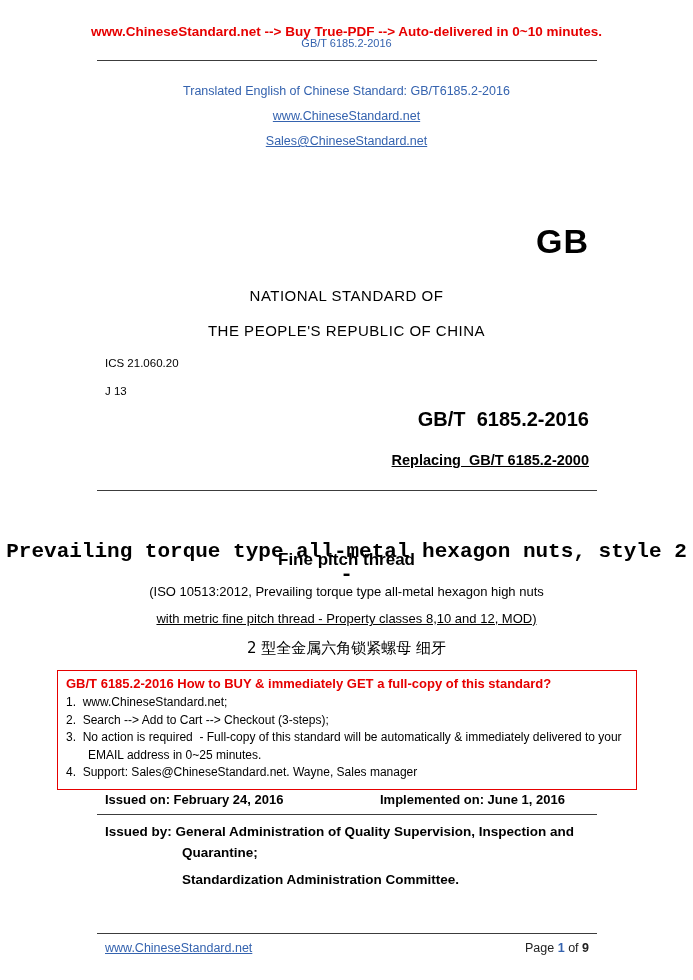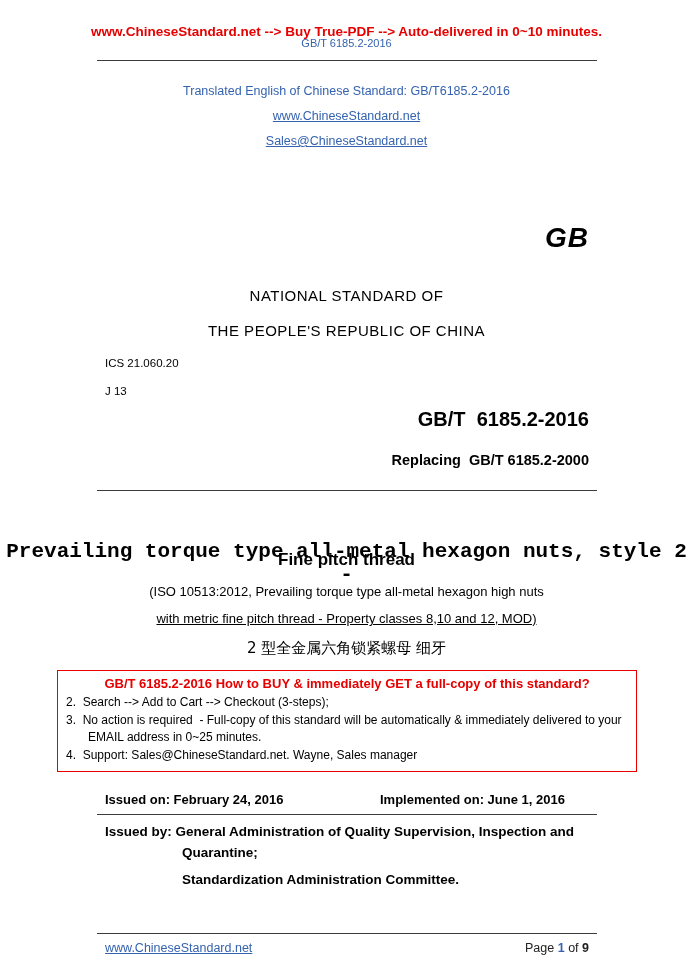--- a/index.html
+++ b/index.html
@@ -40,42 +40,42 @@
     top: 37px;
     color: var(--blue);
     font-size: 11px;
   }
   .translated { top: 84px; color: var(--blue); font-size: 12.5px; }
   .site-link-top { top: 109px; font-size: 12.5px; }
   .email-link-top { top: 134px; font-size: 12.5px; }
   .gb-logo {
     top: 222px;
     right: 104px;
-    font-size: 28px;
+    font-size: 34px;
     font-weight: bold;
     letter-spacing: 1px;
-    font-style: italic;
   }
   .national-1 { top: 287px; font-size: 15px; letter-spacing: 0.5px; }
   .national-2 { top: 322px; font-size: 15px; letter-spacing: 0.5px; }
   .ics { top: 357px; left: 105px; font-size: 11.5px; }
   .jclass { top: 385px; left: 105px; font-size: 11.5px; }
   .std-code {
     top: 408px;
     right: 104px;
     font-size: 20px;
     font-weight: bold;
     white-space: pre;
   }
   .replacing {
     top: 452px;
     right: 104px;
     font-size: 14.5px;
     font-weight: bold;
     white-space: pre;
+    text-decoration: underline;
   }
   .rule-header { top: 60px; }
   .rule-title { top: 490px; }
   .title-1 { top: 540px; font-size: 21px; font-weight: bold; font-family: Liberation Mono, monospace; }
   .title-2 { top: 550px; font-size: 17px; font-weight: bold; }
   .iso-1 { top: 584px; font-size: 13px; text-align: center; }
   .iso-2 { top: 611px; font-size: 13px; text-decoration: underline; }
   .cn-title { top: 639px; font-size: 15px; font-family: "DejaVu Sans", "Liberation Serif", serif; }
   .buy-box {
     position: absolute;
@@ -83,21 +83,20 @@
     left: 57px;
     width: 580px;
     border: 1px solid var(--red);
     padding: 5px 8px 7px 8px;
     background: #fff;
   }
   .buy-heading {
     color: var(--red);
     font-weight: bold;
     font-size: 13px;
-    text-align: center;
     margin-bottom: 3px;
   }
   .buy-item {
     font-size: 12px;
     line-height: 17.5px;
     padding-left: 22px;
     text-indent: -22px;
     white-space: pre-wrap;
   }
   .issued-on { top: 792px; left: 105px; font-size: 13px; font-weight: bold; }
@@ -147,20 +146,21 @@
   <div class="rule rule-title"></div>
 
   <div class="abs center title-1">Prevailing torque type all-metal hexagon nuts, style 2 -</div>
   <div class="abs center title-2">Fine pitch thread</div>
   <div class="abs center iso-1">(ISO 10513:2012, Prevailing torque type all-metal hexagon high nuts</div>
   <div class="abs center iso-2">with metric fine pitch thread - Property classes 8,10 and 12, MOD)</div>
   <div class="abs center cn-title">2 型全金属六角锁紧螺母 细牙</div>
 
   <div class="buy-box">
     <div class="buy-heading">GB/T 6185.2-2016 How to BUY &amp; immediately GET a full-copy of this standard?</div>
+    <div class="buy-item">1.  www.ChineseStandard.net;</div>
     <div class="buy-item">2.  Search --&gt; Add to Cart --&gt; Checkout (3-steps);</div>
     <div class="buy-item">3.  No action is required  - Full-copy of this standard will be automatically &amp; immediately delivered to your EMAIL address in 0~25 minutes.</div>
     <div class="buy-item">4.  Support: Sales@ChineseStandard.net. Wayne, Sales manager</div>
   </div>
 
   <div class="abs issued-on">Issued on: February 24, 2016</div>
   <div class="abs implemented-on">Implemented on: June 1, 2016</div>
   <div class="rule rule-dates"></div>
 
   <div class="issuer">

